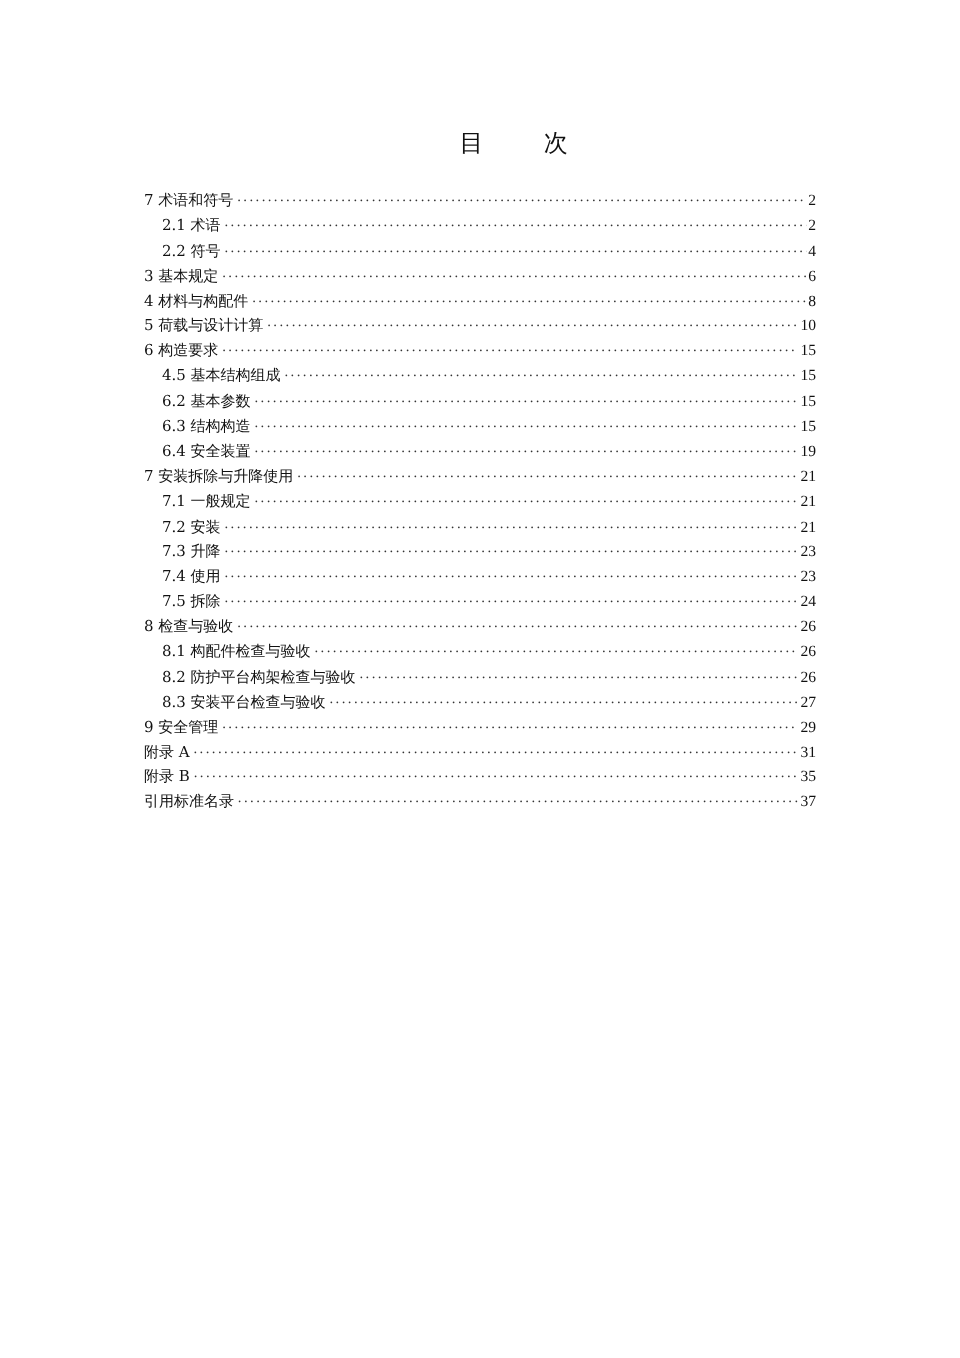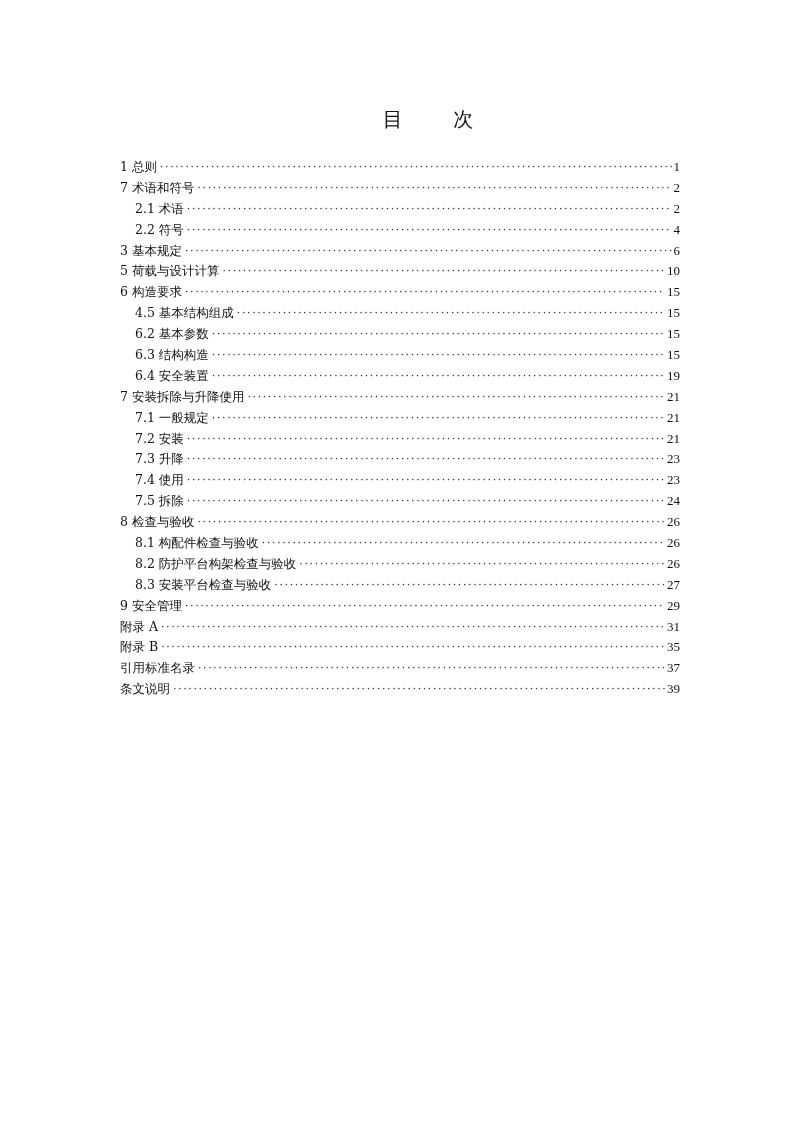--- a/index.html
+++ b/index.html
@@ -17,43 +17,43 @@
   .dots::before { content: "··································································································································································································"; }
   .page { white-space: nowrap; padding-left: 2px; font-family: "Liberation Serif", serif; font-size: 13px; }
 </style>
 </head>
 <body>
 
 <div class="title">目  次</div>
 
 <div class="toc">
   <div class="row l1">
-      <span class="label">1  总则</span>
-      <span class="dots"></span>
-      <span class="page">1</span>
-    </div>
-  <div class="row l1">
       <span class="label">7  术语和符号</span>
       <span class="dots"></span>
       <span class="page">2</span>
     </div>
   <div class="row l2">
       <span class="label">2.1  术语</span>
       <span class="dots"></span>
       <span class="page">2</span>
     </div>
   <div class="row l2">
       <span class="label">2.2  符号</span>
       <span class="dots"></span>
       <span class="page">4</span>
     </div>
   <div class="row l1">
       <span class="label">3  基本规定</span>
       <span class="dots"></span>
       <span class="page">6</span>
+    </div>
+  <div class="row l1">
+      <span class="label">4  材料与构配件</span>
+      <span class="dots"></span>
+      <span class="page">8</span>
     </div>
   <div class="row l1">
       <span class="label">5  荷载与设计计算</span>
       <span class="dots"></span>
       <span class="page">10</span>
     </div>
   <div class="row l1">
       <span class="label">6 构造要求</span>
       <span class="dots"></span>
       <span class="page">15</span>
@@ -141,18 +141,13 @@
   <div class="row l1">
       <span class="label">附录 B</span>
       <span class="dots"></span>
       <span class="page">35</span>
     </div>
   <div class="row l1">
       <span class="label">引用标准名录</span>
       <span class="dots"></span>
       <span class="page">37</span>
     </div>
-  <div class="row l1">
-      <span class="label">条文说明</span>
-      <span class="dots"></span>
-      <span class="page">39</span>
-    </div>
 </div>
 
 </body></html>

